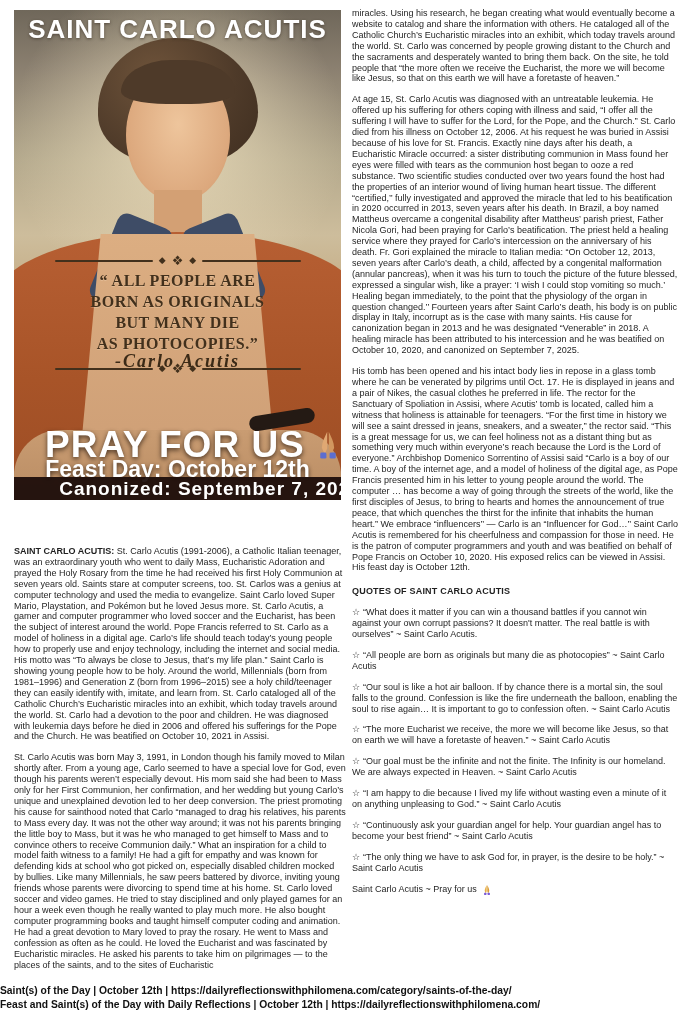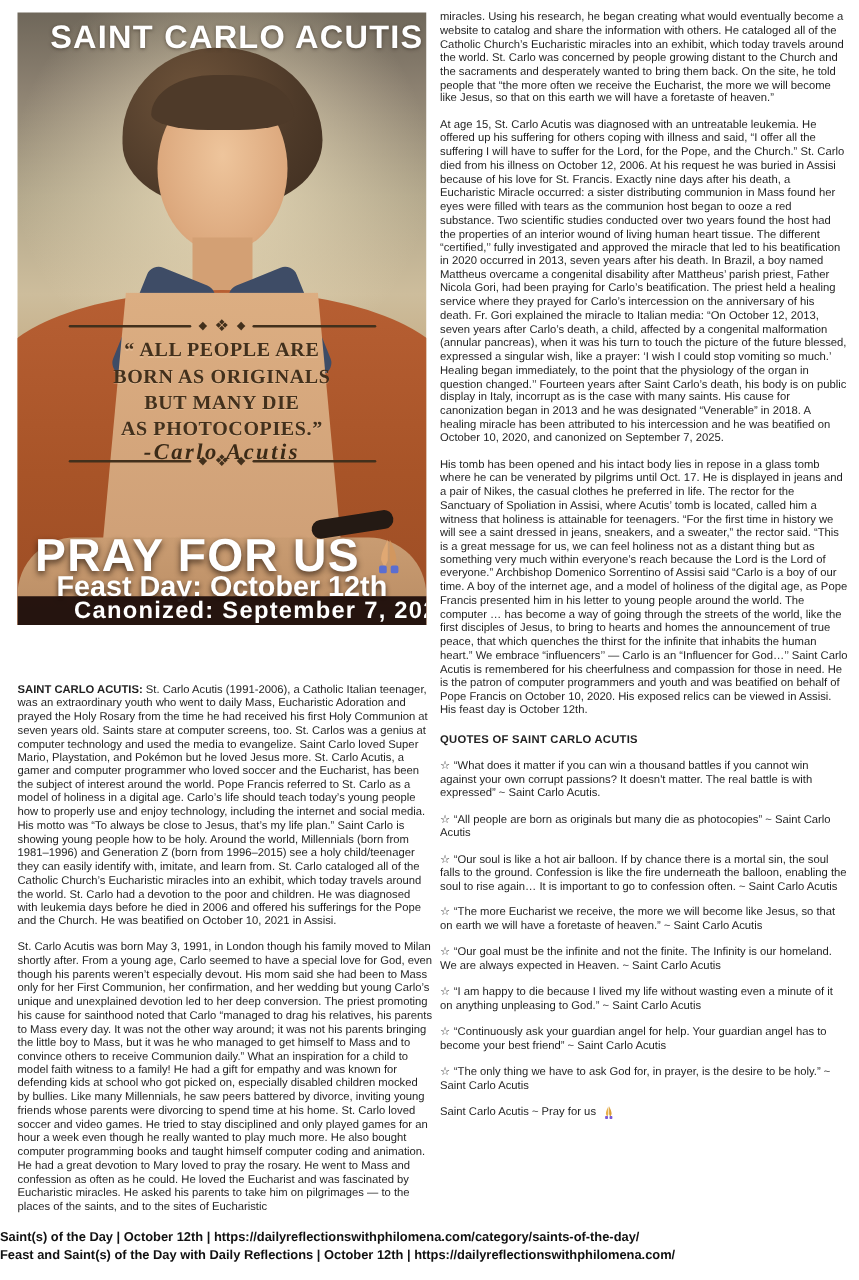--- a/index.html
+++ b/index.html
@@ -31,37 +31,37 @@
           background:linear-gradient(180deg,#dcae82 0%,#cfa077 100%);
           clip-path:polygon(10% 0,90% 0,100% 100%,0 100%);}
   .p-arms{position:absolute;left:0;top:420px;width:100%;height:70px;
           background:linear-gradient(180deg,#c99c72 0%,#b98c63 100%);
           border-radius:46px 46px 0 0;}
   .p-wristband{position:absolute;right:26px;top:402px;width:66px;height:15px;background:#241a14;
           border-radius:8px;transform:rotate(-9deg);}
 
   .poster-title{position:absolute;left:0;top:4px;width:100%;text-align:center;
           font-size:26px;font-weight:bold;letter-spacing:1px;color:#fff;
-          text-shadow:0 1px 3px rgba(55,45,35,.65);padding-left:12px;}
+          text-shadow:0 1px 3px rgba(55,45,35,.65);}
   .divider{position:absolute;left:50%;transform:translateX(-50%);width:246px;
           display:flex;align-items:center;gap:6px;color:#42301c;}
   .divider::before,.divider::after{content:"";flex:1;height:2px;background:#42301c;border-radius:2px;}
   .divider .tip{font-size:9px;line-height:1;}
   .divider .ctr{font-size:13px;line-height:1;}
   .divider.one{top:244px;}
   .divider.two{top:352px;}
   .quote{position:absolute;left:0;top:260px;width:100%;text-align:center;
           font-family:"Liberation Serif",serif;font-weight:bold;font-size:16px;line-height:21px;
           letter-spacing:.5px;color:#42301c;text-shadow:0 1px 0 rgba(255,236,210,.25);}
   .signature{position:absolute;left:0;top:341px;width:100%;text-align:center;
           font-family:"Liberation Serif",serif;font-style:italic;font-weight:600;
           font-size:18px;color:#3b2a17;letter-spacing:2px;}
-  .pray{position:absolute;left:0;top:414px;width:100%;display:flex;justify-content:center;
+  .pray{position:absolute;left:0;top:414px;width:100%;display:flex;justify-content:flex-start;
           align-items:center;gap:7px;font-size:37px;font-weight:800;letter-spacing:1px;color:#fff;
-          text-shadow:0 2px 5px rgba(40,25,15,.8);}
+          text-shadow:0 2px 5px rgba(40,25,15,.8);padding-left:31px;}
   .feast{position:absolute;left:0;top:446px;width:100%;text-align:center;
           font-size:23px;font-weight:700;color:#fff;text-shadow:0 2px 4px rgba(40,25,15,.85);}
   .canonized-strip{position:absolute;left:0;bottom:0;width:100%;height:23px;
           background:rgba(26,11,9,.93);color:#fff;text-align:center;
           font-size:19px;line-height:23px;font-weight:800;letter-spacing:1px;padding-left:33px;}
 
   
   .col{position:absolute;font-size:9px;line-height:10.9px;text-align:left;}
   .col-left{left:14px;top:506px;width:332px;margin-top:40px;}
   .col-right{left:352px;top:8px;width:326px;}
@@ -139,21 +139,21 @@
     <p>St. Carlo Acutis was born May 3, 1991, in London though his family moved to Milan shortly after. From a young age, Carlo seemed to have a special love for God, even though his parents weren’t especially devout. His mom said she had been to Mass only for her First Communion, her confirmation, and her wedding but young Carlo’s unique and unexplained devotion led to her deep conversion. The priest promoting his cause for sainthood noted that Carlo “managed to drag his relatives, his parents to Mass every day. It was not the other way around; it was not his parents bringing the little boy to Mass, but it was he who managed to get himself to Mass and to convince others to receive Communion daily.” What an inspiration for a child to model faith witness to a family! He had a gift for empathy and was known for defending kids at school who got picked on, especially disabled children mocked by bullies. Like many Millennials, he saw peers battered by divorce, inviting young friends whose parents were divorcing to spend time at his home. St. Carlo loved soccer and video games. He tried to stay disciplined and only played games for an hour a week even though he really wanted to play much more. He also bought computer programming books and taught himself computer coding and animation. He had a great devotion to Mary loved to pray the rosary. He went to Mass and confession as often as he could. He loved the Eucharist and was fascinated by Eucharistic miracles. He asked his parents to take him on pilgrimages — to the places of the saints, and to the sites of Eucharistic</p>
   </div>
 
   <div class="col col-right">
     <p>miracles. Using his research, he began creating what would eventually become a website to catalog and share the information with others. He cataloged all of the Catholic Church’s Eucharistic miracles into an exhibit, which today travels around the world. St. Carlo was concerned by people growing distant to the Church and the sacraments and desperately wanted to bring them back. On the site, he told people that “the more often we receive the Eucharist, the more we will become like Jesus, so that on this earth we will have a foretaste of heaven.”</p>
     <p>At age 15, St. Carlo Acutis was diagnosed with an untreatable leukemia. He offered up his suffering for others coping with illness and said, “I offer all the suffering I will have to suffer for the Lord, for the Pope, and the Church.” St. Carlo died from his illness on October 12, 2006. At his request he was buried in Assisi because of his love for St. Francis. Exactly nine days after his death, a Eucharistic Miracle occurred: a sister distributing communion in Mass found her eyes were filled with tears as the communion host began to ooze a red substance. Two scientific studies conducted over two years found the host had the properties of an interior wound of living human heart tissue. The different “certified,’’ fully investigated and approved the miracle that led to his beatification in 2020 occurred in 2013, seven years after his death. In Brazil, a boy named Mattheus overcame a congenital disability after Mattheus’ parish priest, Father Nicola Gori, had been praying for Carlo’s beatification. The priest held a healing service where they prayed for Carlo’s intercession on the anniversary of his death. Fr. Gori explained the miracle to Italian media: “On October 12, 2013, seven years after Carlo’s death, a child, affected by a congenital malformation (annular pancreas), when it was his turn to touch the picture of the future blessed, expressed a singular wish, like a prayer: ‘I wish I could stop vomiting so much.’ Healing began immediately, to the point that the physiology of the organ in question changed.’’ Fourteen years after Saint Carlo’s death, his body is on public display in Italy, incorrupt as is the case with many saints. His cause for canonization began in 2013 and he was designated “Venerable” in 2018. A healing miracle has been attributed to his intercession and he was beatified on October 10, 2020, and canonized on September 7, 2025.</p>
     <p>His tomb has been opened and his intact body lies in repose in a glass tomb where he can be venerated by pilgrims until Oct. 17. He is displayed in jeans and a pair of Nikes, the casual clothes he preferred in life. The rector for the Sanctuary of Spoliation in Assisi, where Acutis’ tomb is located, called him a witness that holiness is attainable for teenagers. “For the first time in history we will see a saint dressed in jeans, sneakers, and a sweater,” the rector said. “This is a great message for us, we can feel holiness not as a distant thing but as something very much within everyone’s reach because the Lord is the Lord of everyone.” Archbishop Domenico Sorrentino of Assisi said “Carlo is a boy of our time. A boy of the internet age, and a model of holiness of the digital age, as Pope Francis presented him in his letter to young people around the world. The computer … has become a way of going through the streets of the world, like the first disciples of Jesus, to bring to hearts and homes the announcement of true peace, that which quenches the thirst for the infinite that inhabits the human heart.” We embrace “influencers’’ — Carlo is an “Influencer for God…’’ Saint Carlo Acutis is remembered for his cheerfulness and compassion for those in need. He is the patron of computer programmers and youth and was beatified on behalf of Pope Francis on October 10, 2020. His exposed relics can be viewed in Assisi. His feast day is October 12th.</p>
 
     <div class="quotes-heading">QUOTES OF SAINT CARLO ACUTIS</div>
 
-    <p class="q"><span class="star">☆</span><span>“What does it matter if you can win a thousand battles if you cannot win against your own corrupt passions? It doesn't matter. The real battle is with expressed” ~ Saint Carlo Acutis.</span></p>
+    <p class="q"><span class="star">☆</span><span>“What does it matter if you can win a thousand battles if you cannot win against your own corrupt passions? It doesn't matter. The real battle is with ourselves” ~ Saint Carlo Acutis.</span></p>
     <p class="q"><span class="star">☆</span><span>“All people are born as originals but many die as photocopies” ~ Saint Carlo Acutis</span></p>
     <p class="q"><span class="star">☆</span><span>“Our soul is like a hot air balloon. If by chance there is a mortal sin, the soul falls to the ground. Confession is like the fire underneath the balloon, enabling the soul to rise again… It is important to go to confession often. ~ Saint Carlo Acutis</span></p>
     <p class="q"><span class="star">☆</span><span>“The more Eucharist we receive, the more we will become like Jesus, so that on earth we will have a foretaste of heaven.” ~ Saint Carlo Acutis</span></p>
     <p class="q"><span class="star">☆</span><span>“Our goal must be the infinite and not the finite. The Infinity is our homeland. We are always expected in Heaven. ~ Saint Carlo Acutis</span></p>
     <p class="q"><span class="star">☆</span><span>“I am happy to die because I lived my life without wasting even a minute of it on anything unpleasing to God.” ~ Saint Carlo Acutis</span></p>
     <p class="q"><span class="star">☆</span><span>“Continuously ask your guardian angel for help. Your guardian angel has to become your best friend” ~ Saint Carlo Acutis</span></p>
     <p class="q"><span class="star">☆</span><span>“The only thing we have to ask God for, in prayer, is the desire to be holy.” ~ Saint Carlo Acutis</span></p>
 
     <p class="closing">
       <span>Saint Carlo Acutis ~ Pray for us</span>

